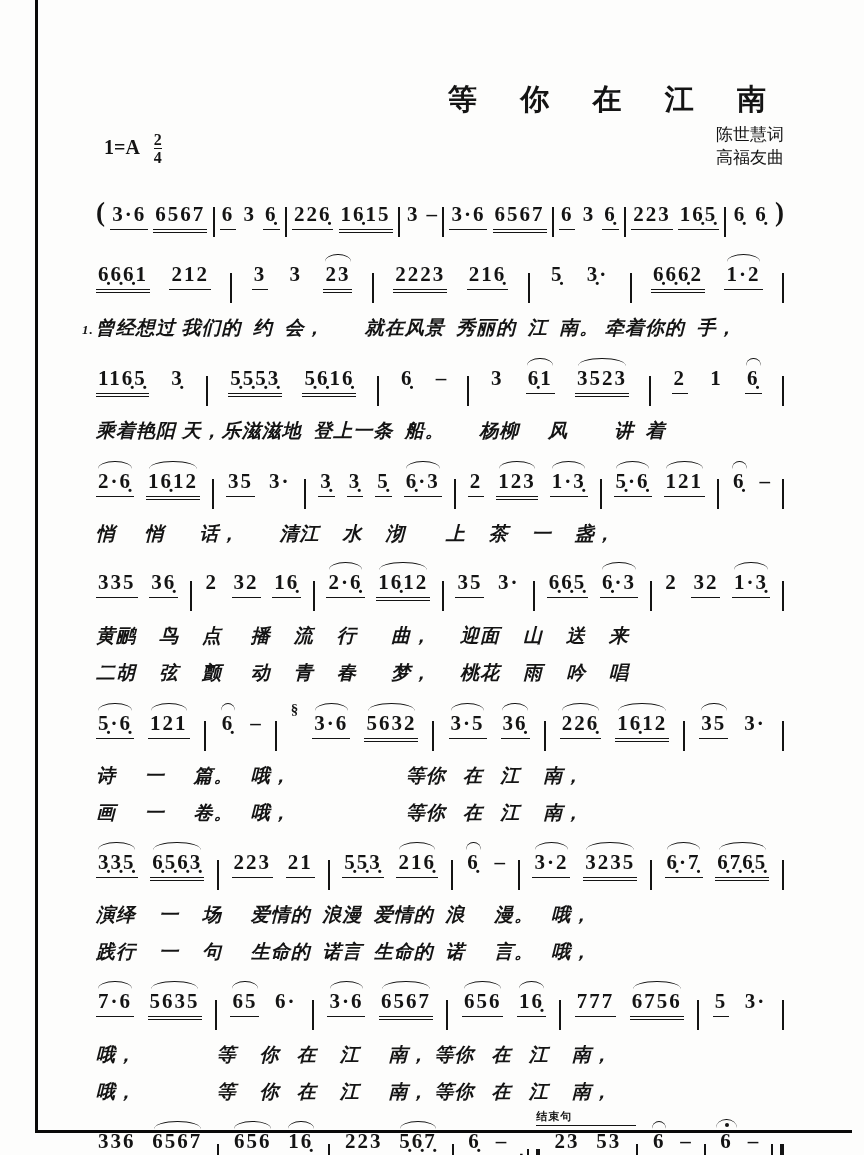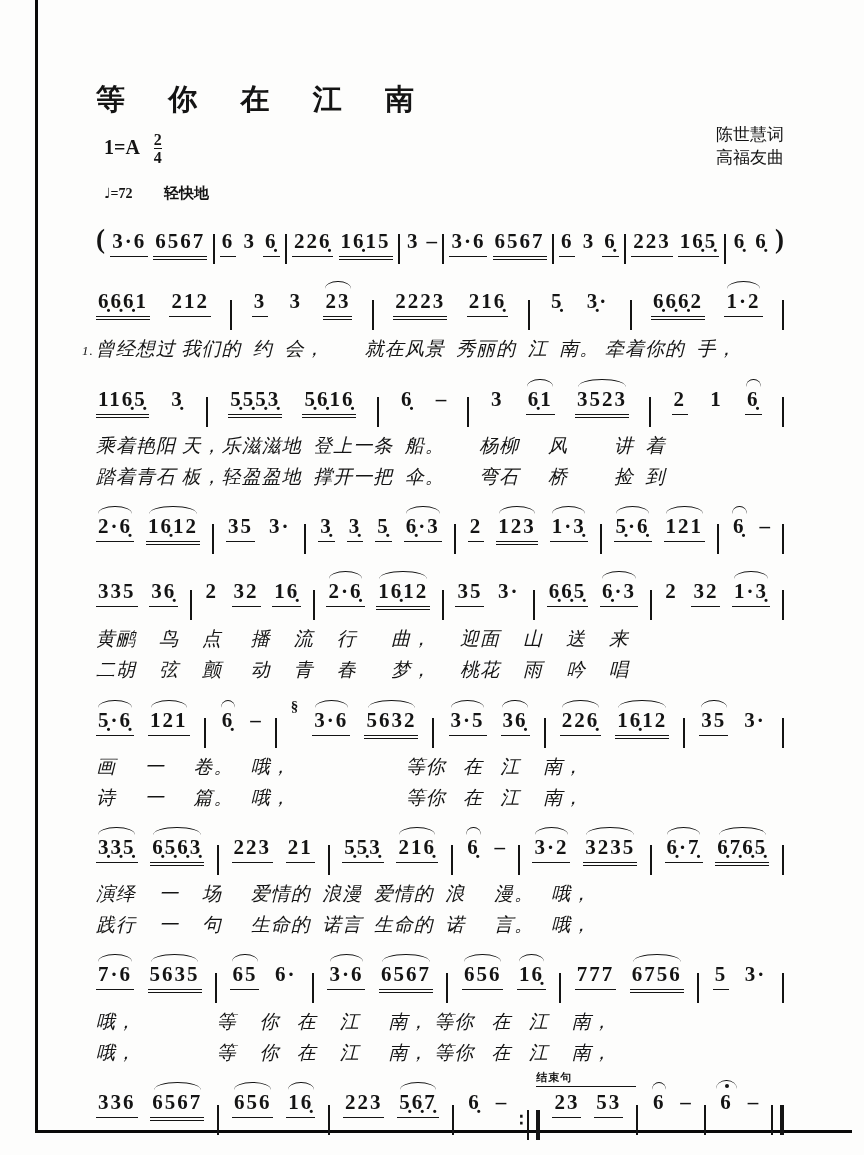--- a/index.html
+++ b/index.html
@@ -1,21 +1,21 @@
 <!DOCTYPE html>
 <html><head>
 <meta charset="utf-8">
 <style>
   html,body{margin:0;padding:0;background:#e8e8e8;}
   .sheet{position:relative;width:864px;height:1155px;background:#fdfdfc;overflow:hidden;
          font-family:"Liberation Serif","DejaVu Serif",serif;color:#141414;}
   .scan-left{position:absolute;left:35px;top:0;bottom:22px;width:3px;background:#090909;}
   .scan-bottom{position:absolute;left:35px;right:12px;bottom:22px;height:3px;background:#090909;}
   .content{position:absolute;left:96px;right:80px;top:0;}
-  .title{margin-top:80px;text-align:left;font-size:29px;font-weight:bold;letter-spacing:18px;}
+  .title{margin-top:80px;text-align:right;font-size:29px;font-weight:bold;letter-spacing:18px;}
   .meta-row{position:relative;margin-top:10px;height:52px;}
   .key-sig{position:absolute;left:8px;top:2px;font-size:20px;font-weight:bold;}
   .frac{display:inline-block;vertical-align:middle;margin-left:10px;text-align:center;font-size:16px;font-weight:bold;line-height:1.0;}
   .frac .num{display:block;}
   .frac .den{display:block;border-top:1.5px solid #141414;padding-top:1px;}
   .credits{position:absolute;right:0;top:-6px;text-align:left;font-size:17px;line-height:1.35;}
   .tempo-row{margin:2px 0 6px 8px;font-size:14px;font-weight:bold;}
   .tempo-note{font-family:"DejaVu Sans",sans-serif;}
   .expression{margin-left:28px;font-size:15px;}
   
@@ -35,22 +35,22 @@
   .bar{display:inline-block;width:2px;height:30px;background:#141414;align-self:center;margin-top:10px;}
   .endbar{display:inline-block;width:7px;height:30px;border-left:2px solid #141414;border-right:4.5px solid #141414;align-self:center;margin-top:10px;}
   .repeat{display:inline-flex;align-items:center;align-self:center;margin-top:10px;}
   .repeat .dots{font-size:18px;font-weight:bold;margin-right:3px;}
   .dash{font-size:21px;font-weight:bold;}
   .paren{font-size:27px;font-weight:bold;}
   .segno{align-self:flex-start;font-size:15px;font-weight:bold;margin:-10px 0 0 0;}
   .ending-label{position:absolute;top:-5px;left:64%;font-size:11px;font-weight:bold;letter-spacing:1px;
         border-bottom:1.6px solid #141414;padding:0 4px 1px 0;min-width:96px;}
   
-  .lyric-row{position:relative;margin-top:7px;font-size:19px;font-style:italic;line-height:1.25;
-        white-space:pre;letter-spacing:1px;}
+  .lyric-row{position:relative;margin-top:13px;font-size:19px;font-style:italic;line-height:1.25;
+        white-space:pre;letter-spacing:1px;font-weight:bold;}
   .verse-num{font-size:13px;font-style:italic;margin-right:2px;margin-left:-14px;}
 </style>
 </head>
 <body>
 
 <div class="sheet">
   <div class="scan-left"></div>
   <div class="scan-bottom"></div>
 
   <div class="content">
@@ -63,24 +63,20 @@
           <span class="num">2</span>
           <span class="den">4</span>
         </span>
       </div>
       <div class="credits">
         <div>陈世慧词</div>
         <div>高福友曲</div>
       </div>
     </div>
 
-    <div class="tempo-row">
-      <span class="tempo-note">♩</span><span>=72</span>
-      <span class="expression">轻快地</span>
-    </div>
 
     <div>
         <div class="line-block">
           <div class="notes-row">
             <span class="paren">(</span>
             <span class="note u1">3·6</span>
             <span class="note u2">6567</span>
             <span class="bar"></span>
             <span class="note u1">6</span>
             <span class="note">3</span>
@@ -142,21 +138,20 @@
             <span class="note">3</span>
             <span class="note u1 arc">6̣1</span>
             <span class="note u2 arc">3523</span>
             <span class="bar"></span>
             <span class="note u1">2</span>
             <span class="note">1</span>
             <span class="note u1 arc">6̣</span>
             <span class="bar"></span>
           </div>
           <div class="lyric-row"><span class="lyric-text">乘着艳阳 天，乐滋滋地  登上一条  船。      杨柳     风        讲  着</span></div>
-          <div class="lyric-row"><span class="lyric-text">踏着青石 板，轻盈盈地  撑开一把  伞。      弯石     桥        捡  到</span></div>
         </div>
         <div class="line-block">
           <div class="notes-row">
             <span class="note u1 arc">2·6̣</span>
             <span class="note u2 arc">16̣12</span>
             <span class="bar"></span>
             <span class="note u1">35</span>
             <span class="note">3·</span>
             <span class="bar"></span>
             <span class="note u1">3̣</span>
@@ -168,20 +163,21 @@
             <span class="note u2 arc">123</span>
             <span class="note u1 arc">1·3̣</span>
             <span class="bar"></span>
             <span class="note u1 arc">5̣·6̣</span>
             <span class="note u1 arc">121</span>
             <span class="bar"></span>
             <span class="note arc">6̣</span>
             <span class="dash">–</span>
             <span class="bar"></span>
           </div>
+          <div class="lyric-row"><span class="lyric-text">悄     悄      话，       清江    水    沏       上    茶    一    盏，</span></div>
         </div>
         <div class="line-block">
           <div class="notes-row">
             <span class="note u1">335</span>
             <span class="note u1">36̣</span>
             <span class="bar"></span>
             <span class="note">2</span>
             <span class="note u1">32</span>
             <span class="note u1">16̣</span>
             <span class="bar"></span>
@@ -217,22 +213,22 @@
             <span class="note u1 arc">3·5</span>
             <span class="note u1 arc">36̣</span>
             <span class="bar"></span>
             <span class="note u1 arc">226̣</span>
             <span class="note u2 arc">16̣12</span>
             <span class="bar"></span>
             <span class="note u1 arc">35</span>
             <span class="note">3·</span>
             <span class="bar"></span>
           </div>
+          <div class="lyric-row"><span class="lyric-text">诗     一     篇。   哦，                    等你   在   江    南，</span></div>
           <div class="lyric-row"><span class="lyric-text">画     一     卷。   哦，                    等你   在   江    南，</span></div>
-          <div class="lyric-row"><span class="lyric-text">诗     一     篇。   哦，                    等你   在   江    南，</span></div>
         </div>
         <div class="line-block">
           <div class="notes-row">
             <span class="note u1 arc">3̣3̣5̣</span>
             <span class="note u2 arc">6̣5̣6̣3̣</span>
             <span class="bar"></span>
             <span class="note u1">223</span>
             <span class="note u1">21</span>
             <span class="bar"></span>
             <span class="note u1">5̣5̣3̣</span>

